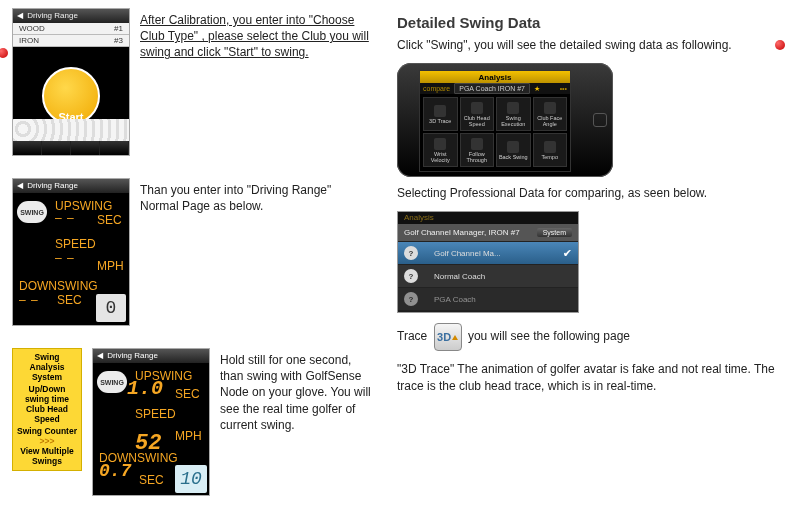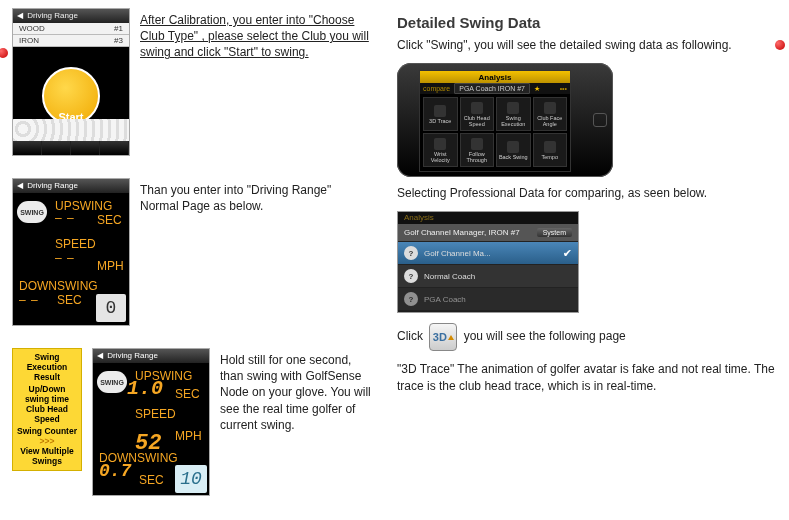--- a/index.html
+++ b/index.html
@@ -181,21 +181,21 @@
   .phone5 {
     width:180px; height:100px; border:1px solid #999;
     background:#1d1d1d; font-size:8px; color:#ddd;
     position:relative; overflow:hidden;
   }
   .phone5 .hdr {
     height:12px; background:#111; color:#8a6e18; font-size:8px;
     padding:0 6px; line-height:12px;
   }
   .phone5 .listitem {
-    display:flex; align-items:center; gap:6px;
+    display:flex; align-items:center; gap:16px;
     padding:4px 6px; background:#333; border-bottom:1px solid #222;
   }
   .phone5 .listitem.sel { background:linear-gradient(#4a86b8,#2a5f8a); }
   .phone5 .qmark {
     width:14px; height:14px; border-radius:50%; background:#ddd; color:#333;
     display:flex; align-items:center; justify-content:center; font-weight:700;
   }
   .phone5 .check { color:#fff; font-size:11px; margin-left:auto; }
   .phone5 .tag {
     background:linear-gradient(#666,#333); border-radius:2px;
@@ -277,21 +277,21 @@
           <div class="counter">0</div>
         </div>
       </div>
       <p style="flex:1;">Than you enter into "Driving Range" Normal Page as below.</p>
     </div>
 
     <div class="sidegap"></div>
 
     <div class="row" style="align-items:flex-start;">
       <div class="yellowpanel">
-        <div>Swing Execution Result</div>
+        <div>Swing Analysis System</div>
         <div class="sep"></div>
         <div>Up/Down swing time Club Head Speed</div>
         <div class="sep"></div>
         <div>Swing Counter</div>
         <div style="color:#c07c00;">&gt;&gt;&gt;</div>
         <div>View Multiple Swings</div>
       </div>
 
       <div class="phone3">
         <div class="topbar">
@@ -388,21 +388,21 @@
         <div class="qmark">?</div>
         <span>Normal Coach</span>
       </div>
       <div class="listitem" style="opacity:.6;">
         <div class="qmark">?</div>
         <span>PGA Coach</span>
       </div>
     </div>
 
     <p style="margin-top:10px;">
-      <span>Click</span>
+      <span>Trace</span>
       <span class="icon3d">
         <span>3D</span>
         <span class="arrow"></span>
       </span>
       <span>you will see the following page</span>
     </p>
 
     <p> "3D Trace" The animation of golfer avatar is fake and not real time. The trace is the club head trace, which is in real-time.</p>
 
     <div class="red-dot" style="position:absolute; right:4px; top:40px;"></div>

